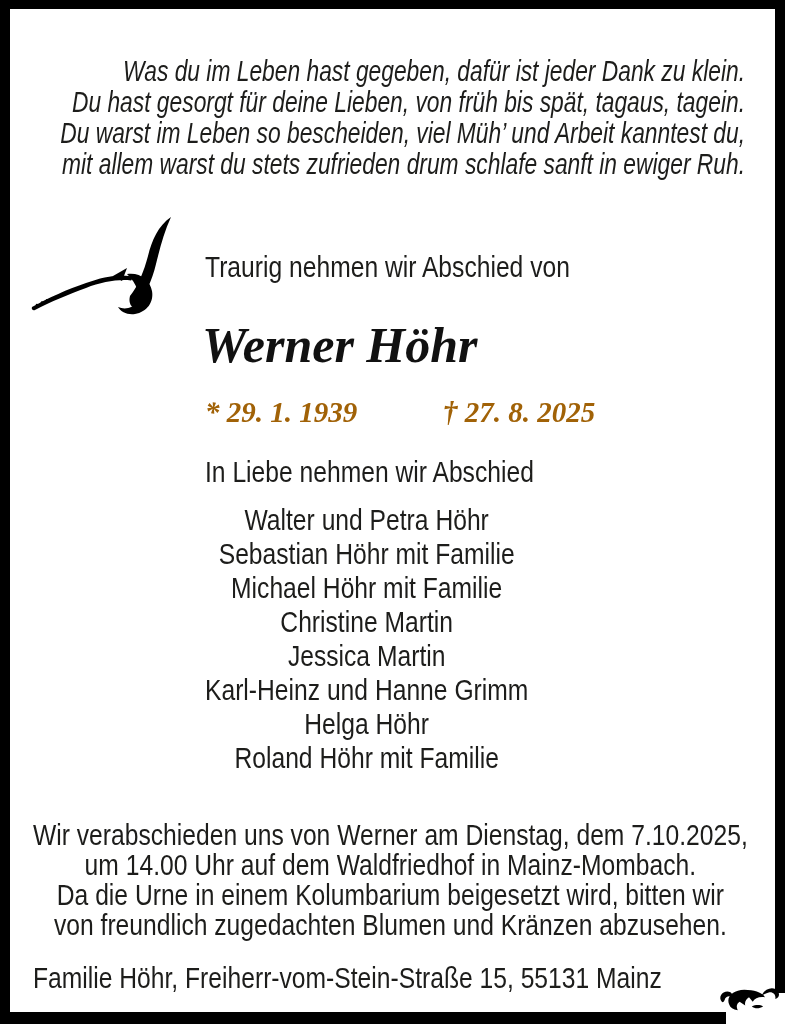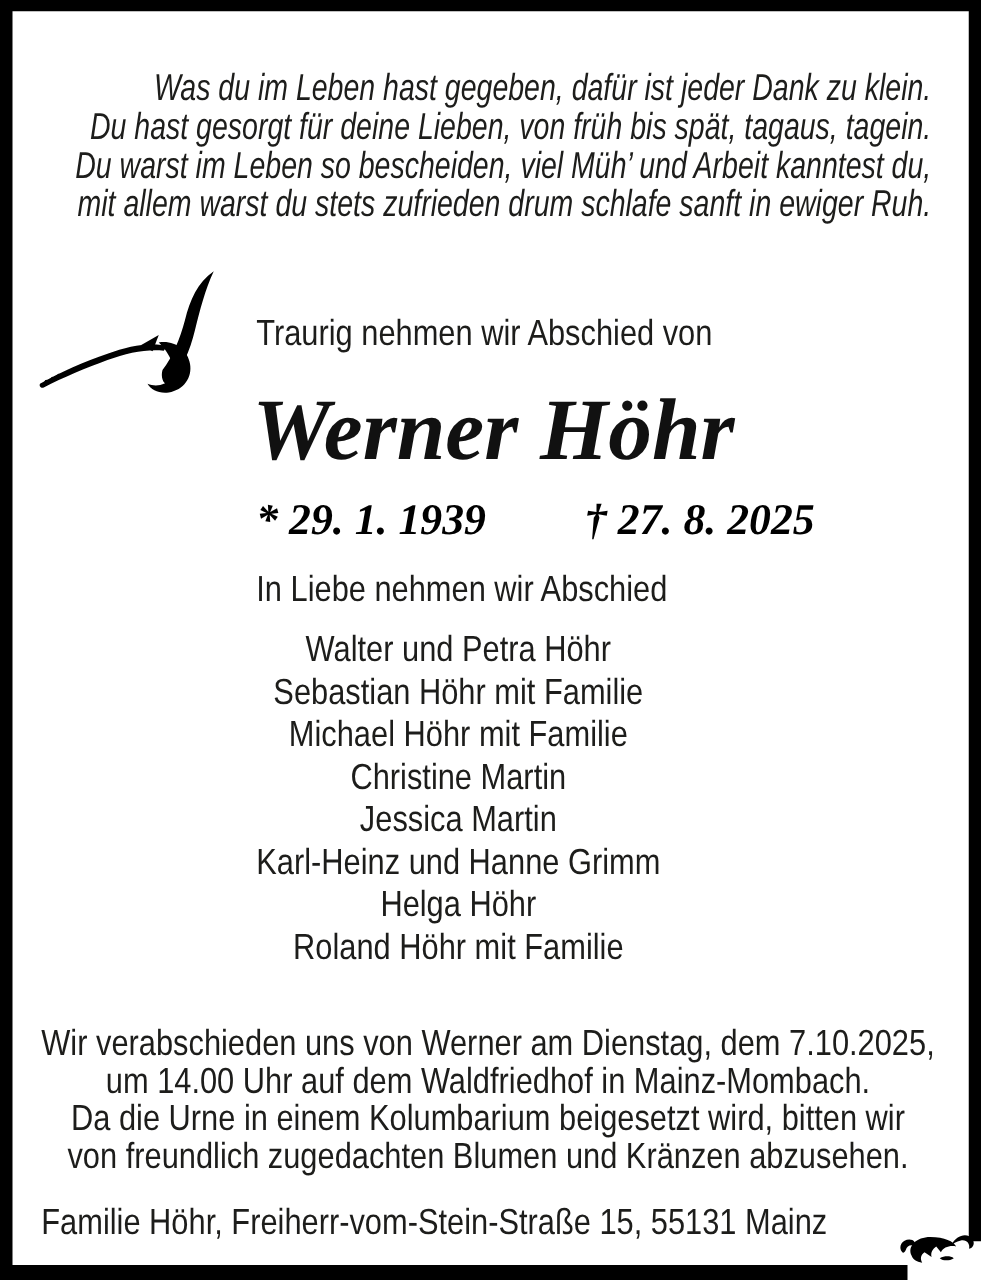--- a/index.html
+++ b/index.html
@@ -28,27 +28,27 @@
   .poem-line { white-space:nowrap; }
 
   .bird { position:absolute; left:28px; top:214px; width:192px; height:112px; }
 
   .light-block { transform: scaleX(0.85); transform-origin: 0 0; }
 
   .intro    { position:absolute; left:205px; top:251px; font-size:29px; white-space:nowrap; }
   .name     {
     position:absolute; left:202px; top:305px;
     font-family:"Liberation Serif", serif; font-weight:bold; font-style:italic;
-    font-size:70px; line-height:80px; white-space:nowrap; color:#111;
+    font-size:50px; line-height:80px; white-space:nowrap; color:#111;
   }
   .dates    { position:absolute; left:0; top:396px; width:785px; height:40px;
               font-family:"Liberation Serif", serif; font-weight:bold; font-style:italic;
-              font-size:35px; color:#000000; }
+              font-size:29px; color:#a16207; }
   .birth    { position:absolute; left:205px; top:0; white-space:nowrap; }
-  .death    { position:absolute; left:468px; top:0; white-space:nowrap; }
+  .death    { position:absolute; left:443px; top:0; white-space:nowrap; }
 
   .farewell { position:absolute; left:205px; top:456px; font-size:29px; white-space:nowrap; }
   .mourners { position:absolute; left:205px; top:503px; font-size:29px; line-height:34px; }
   .mourner-line { white-space:nowrap; }
 
   .funeral  { position:absolute; left:33px; top:820px; font-size:29px; line-height:30px; }
   .funeral-line { white-space:nowrap; }
   .address  { position:absolute; left:33px; top:962px; font-size:29px; white-space:nowrap; }
 
   .ornament { position:absolute; left:716px; top:984px; width:66px; height:30px; }

